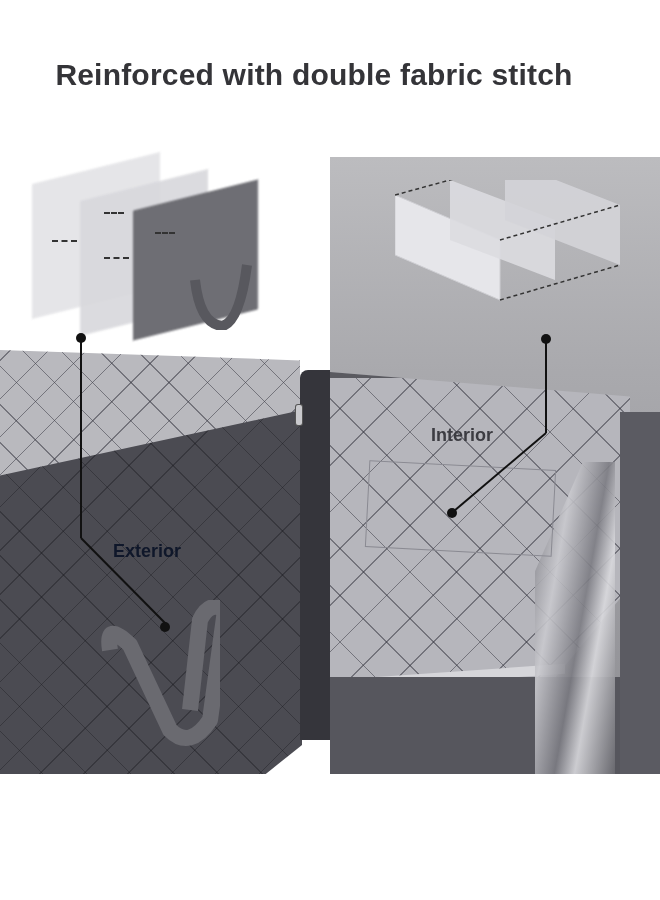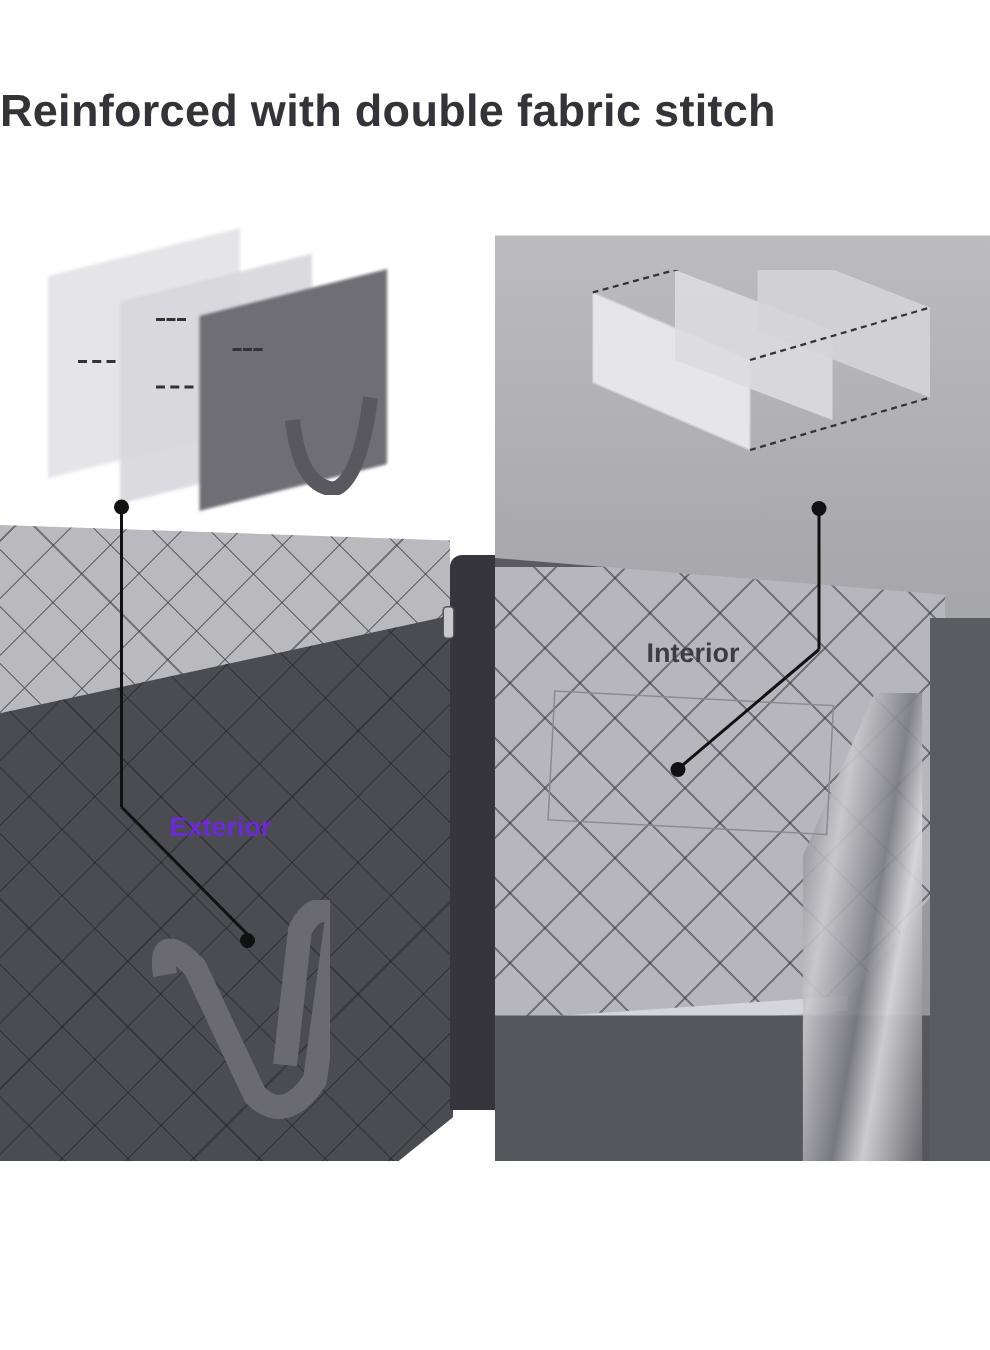--- a/index.html
+++ b/index.html
@@ -1,18 +1,18 @@
 <!DOCTYPE html>
 <html><head>
 <meta charset="utf-8">
 <style>
   html, body { margin:0; padding:0; }
   body { width:660px; height:900px; background:#ffffff; position:relative; overflow:hidden;
          font-family:"Liberation Sans", "DejaVu Sans", sans-serif; }
-  .headline { position:absolute; left:0; top:58px; width:628px; 
+  .headline { position:absolute; left:0; top:58px; width:628px; text-align:center;
               font-weight:bold; font-size:30px; color:#343438; letter-spacing:0.2px; }
   .panel-right-bg { position:absolute; left:330px; top:157px; width:330px; height:617px;
               background:linear-gradient(180deg,#bcbcbf 0%,#a9a9ad 35%,#8e8e93 100%); }
   
   .bag-left { position:absolute; left:0; top:340px; width:330px; height:434px; }
   .bag-left .lining { position:absolute; left:0; top:10px; width:300px; height:130px;
       background-color:#b9b9be;
       background-image:
         repeating-linear-gradient(45deg, transparent 0 26px, rgba(60,60,70,.55) 26px 27px),
         repeating-linear-gradient(-45deg, transparent 0 26px, rgba(60,60,70,.55) 26px 27px);
@@ -53,21 +53,21 @@
       transform:skewY(-14deg); opacity:.9; }
   .layer-3 { left:133px; top:195px; width:125px; height:130px; background:#6e6e74;
       transform:skewY(-14deg); }
   .stitch { position:absolute; height:0; border-top:2px dashed #333; }
   .box3d { position:absolute; left:395px; top:180px; width:225px; height:150px; }
   .box3d svg { width:100%; height:100%; }
   
   .dot { position:absolute; width:10px; height:10px; border-radius:50%; background:#111; }
   .line { position:absolute; background:#111; }
   .label { position:absolute; font-weight:bold; font-size:18px; }
-  .label-exterior { left:113px; top:541px; color:#6d28d9; }
+  .label-exterior { left:113px; top:541px; color:#0f172a; }
   .label-interior { left:431px; top:425px; color:#3c3c42; }
 </style>
 </head>
 <body>
 
 <div class="headline">Reinforced with double fabric stitch</div>
 
 <div class="panel-right-bg"></div>
 
 <div class="layer layer-1"></div>

